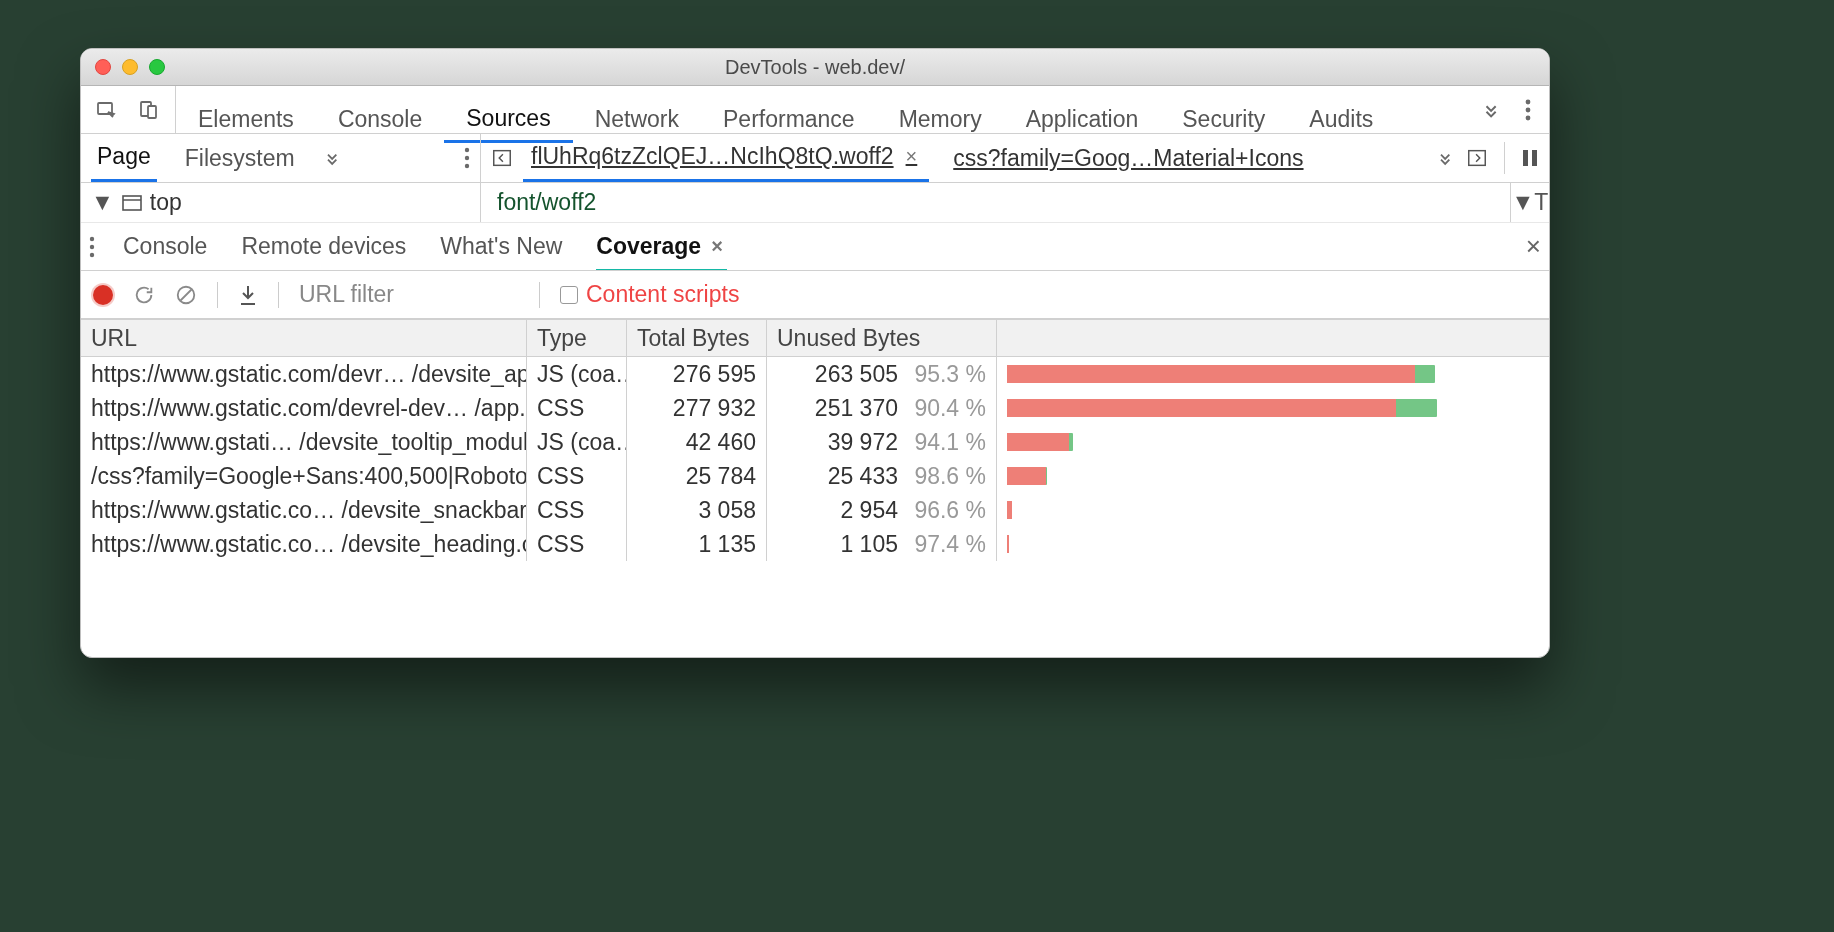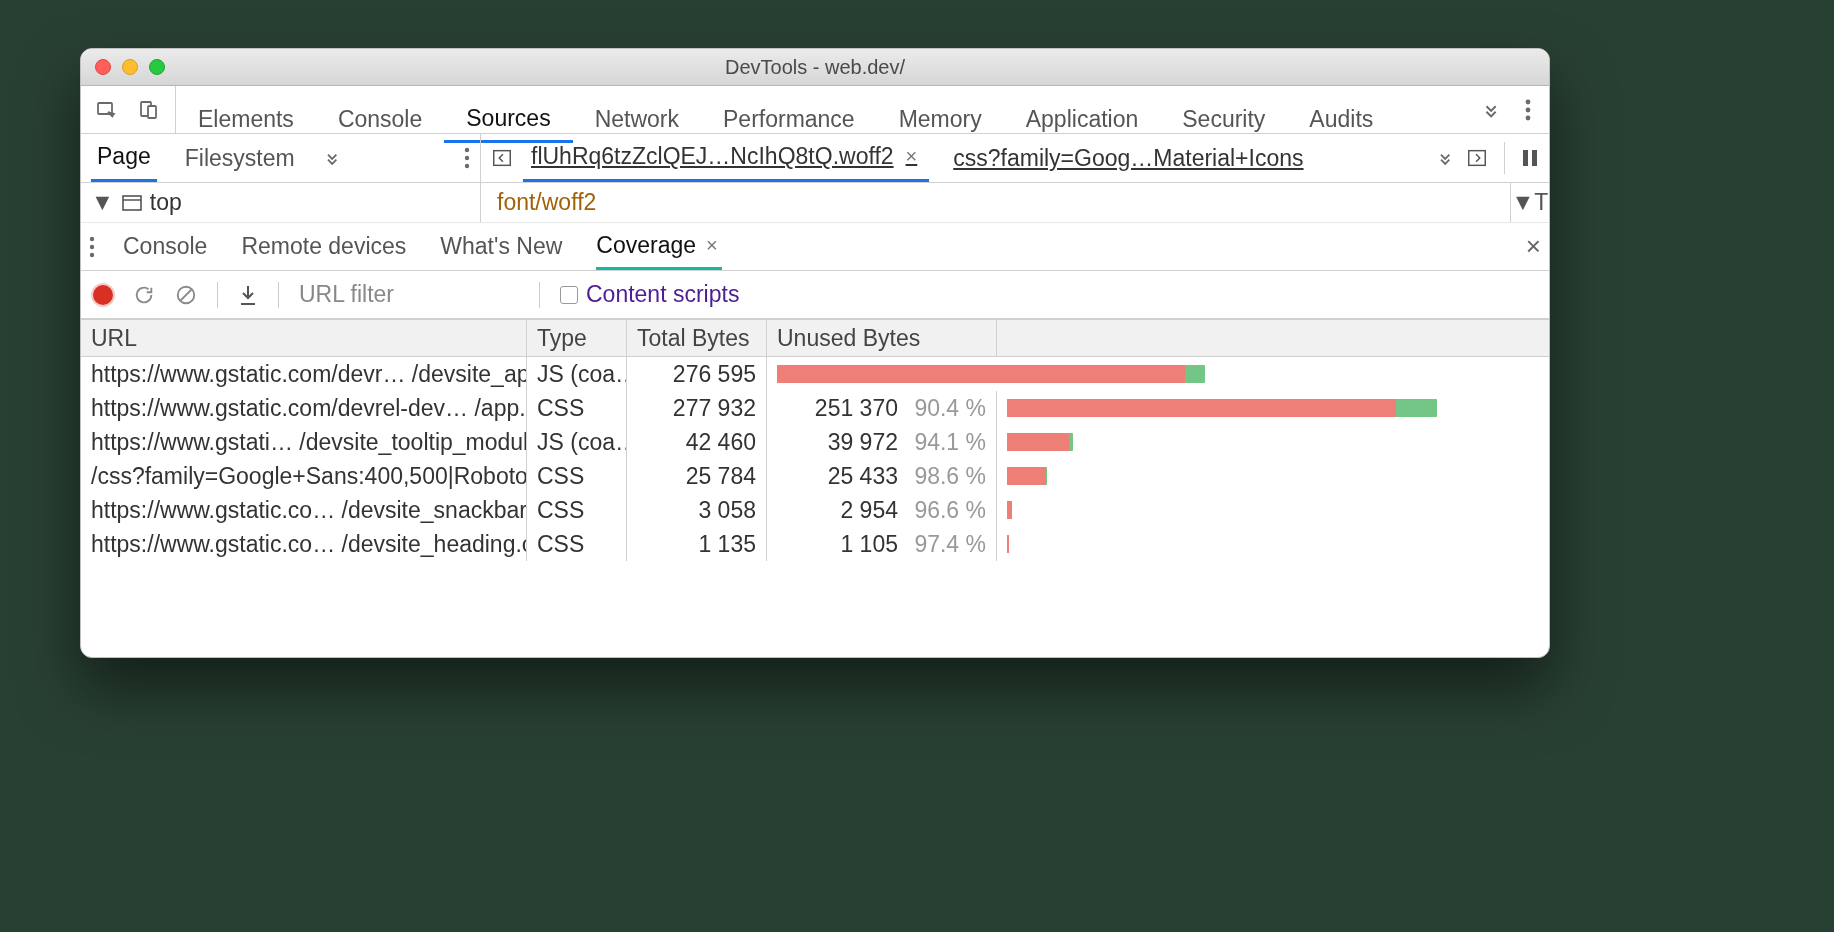--- a/index.html
+++ b/index.html
@@ -54,25 +54,25 @@
   .left-col{width:400px;border-right:1px solid #d0d0d0;display:flex;flex-direction:column;}
   .sub-tabs{display:flex;align-items:center;height:100%;padding:0 10px;gap:22px;}
   .sub-tab{color:#555;cursor:pointer;padding:0 6px;height:100%;display:flex;align-items:center;}
   .sub-tab.active{color:#111;font-weight:500;border-bottom:3px solid #1a73e8;}
   .right-col{flex:1;display:flex;align-items:center;padding:0 10px;gap:10px;overflow:hidden;text-decoration:underline;}
   .file-tab{display:flex;align-items:center;gap:8px;height:100%;padding:0 8px;color:#333;border-bottom:3px solid #1a73e8;white-space:nowrap;}
   .file-tab2{display:flex;align-items:center;gap:8px;height:100%;padding:0 14px;color:#333;white-space:nowrap;}
   .close-x{color:#777;font-size:20px;padding:0 4px;cursor:pointer;}
   .tree-row{display:flex;height:40px;border-bottom:1px solid #e8e8e8;}
   .tree-left{width:400px;border-right:1px solid #d0d0d0;display:flex;align-items:center;padding:0 10px;gap:8px;color:#333;}
-  .tree-right{flex:1;display:flex;align-items:center;padding:0 16px;color:#a16207;border-right:1px solid #d0d0d0;}
+  .tree-right{flex:1;display:flex;align-items:center;padding:0 16px;color:#14532d;border-right:1px solid #d0d0d0;}
   .tree-far{width:38px;display:flex;align-items:center;justify-content:center;color:#555;}
   .drawer-tabs{height:48px;border-bottom:1px solid #d0d0d0;display:flex;align-items:center;padding:0 8px;gap:28px;}
   .drawer-tab{color:#555;cursor:pointer;height:100%;display:flex;align-items:center;}
-  .drawer-tab.active{color:#111;font-weight:400;border-bottom:3px solid #14b8a6;}
+  .drawer-tab.active{color:#111;font-weight:700;border-bottom:1px solid #14b8a6;}
   .drawer-tab .close-x{margin-left:6px;}
   .drawer-close{margin-left:auto;color:#666;font-size:26px;cursor:pointer;}
   .toolbar{height:48px;border-bottom:1px solid #d0d0d0;display:flex;align-items:center;padding:0 12px;gap:20px;}
   .rec{width:20px;height:20px;border-radius:50%;background:#d93025;box-shadow:0 0 0 2px rgba(217,48,37,.25);}
   .vsep{width:1px;height:26px;background:#ccc;}
   .url-filter{flex:0 0 220px;color:#888;}
   .cb{width:18px;height:18px;border:1px solid #999;border-radius:3px;display:inline-block;vertical-align:middle;margin-right:8px;}
   .table{width:100%;}
   .thead{display:flex;background:#f1f1f1;border-top:1px solid #d0d0d0;border-bottom:1px solid #d0d0d0;height:38px;align-items:center;color:#444;}
   .col-url{flex:0 0 446px;padding:0 10px;border-right:1px solid #d0d0d0;height:100%;display:flex;align-items:center;}
@@ -257,39 +257,43 @@
     <span class="icon-btn">
       <svg width="20" height="22" viewBox="0 0 20 22" fill="none" stroke="#555" stroke-width="2">
           <path d="M10 2v12"></path>
           <path d="M5 9l5 5 5-5"></path>
           <path d="M3 20h14"></path>
         </svg>
     </span>
     <span class="vsep"></span>
     <span class="url-filter">URL filter</span>
     <span class="vsep"></span>
-    <label style="display:flex;align-items:center;color:#4c1d95;">
+    <label style="display:flex;align-items:center;color:#ef4444;">
       <span class="cb"></span>
         <span>Content scripts</span>
     </label>
   </div>
 
   <div class="table">
     <div class="thead">
       <div class="col-url">URL</div>
       <div class="col-type">Type</div>
       <div class="col-total" style="justify-content:flex-start">Total Bytes</div>
       <div class="col-unused" style="justify-content:flex-start">Unused Bytes</div>
       <div class="col-bar"></div>
     </div>
     <div id="tbody">
         <div class="trow">
           <div class="col-url">https://www.gstatic.com/devr… /devsite_app.js</div>
           <div class="col-type">JS (coa…</div>
           <div class="col-total">276 595</div>
+          <div class="col-unused">
+            <span>263 505</span>
+            <span class="pct">95.3 %</span>
+          </div>
           <div class="col-bar">
             <div class="bar-wrap" style="width:430px">
               <div class="bar-fill" style="width:427.9314724464977px"></div>
               <div class="bar-unused" style="width:407.67939639911924px"></div>
             </div>
           </div>
         </div>
         <div class="trow">
           <div class="col-url">https://www.gstatic.com/devrel-dev… /app.css</div>
           <div class="col-type">CSS</div>

